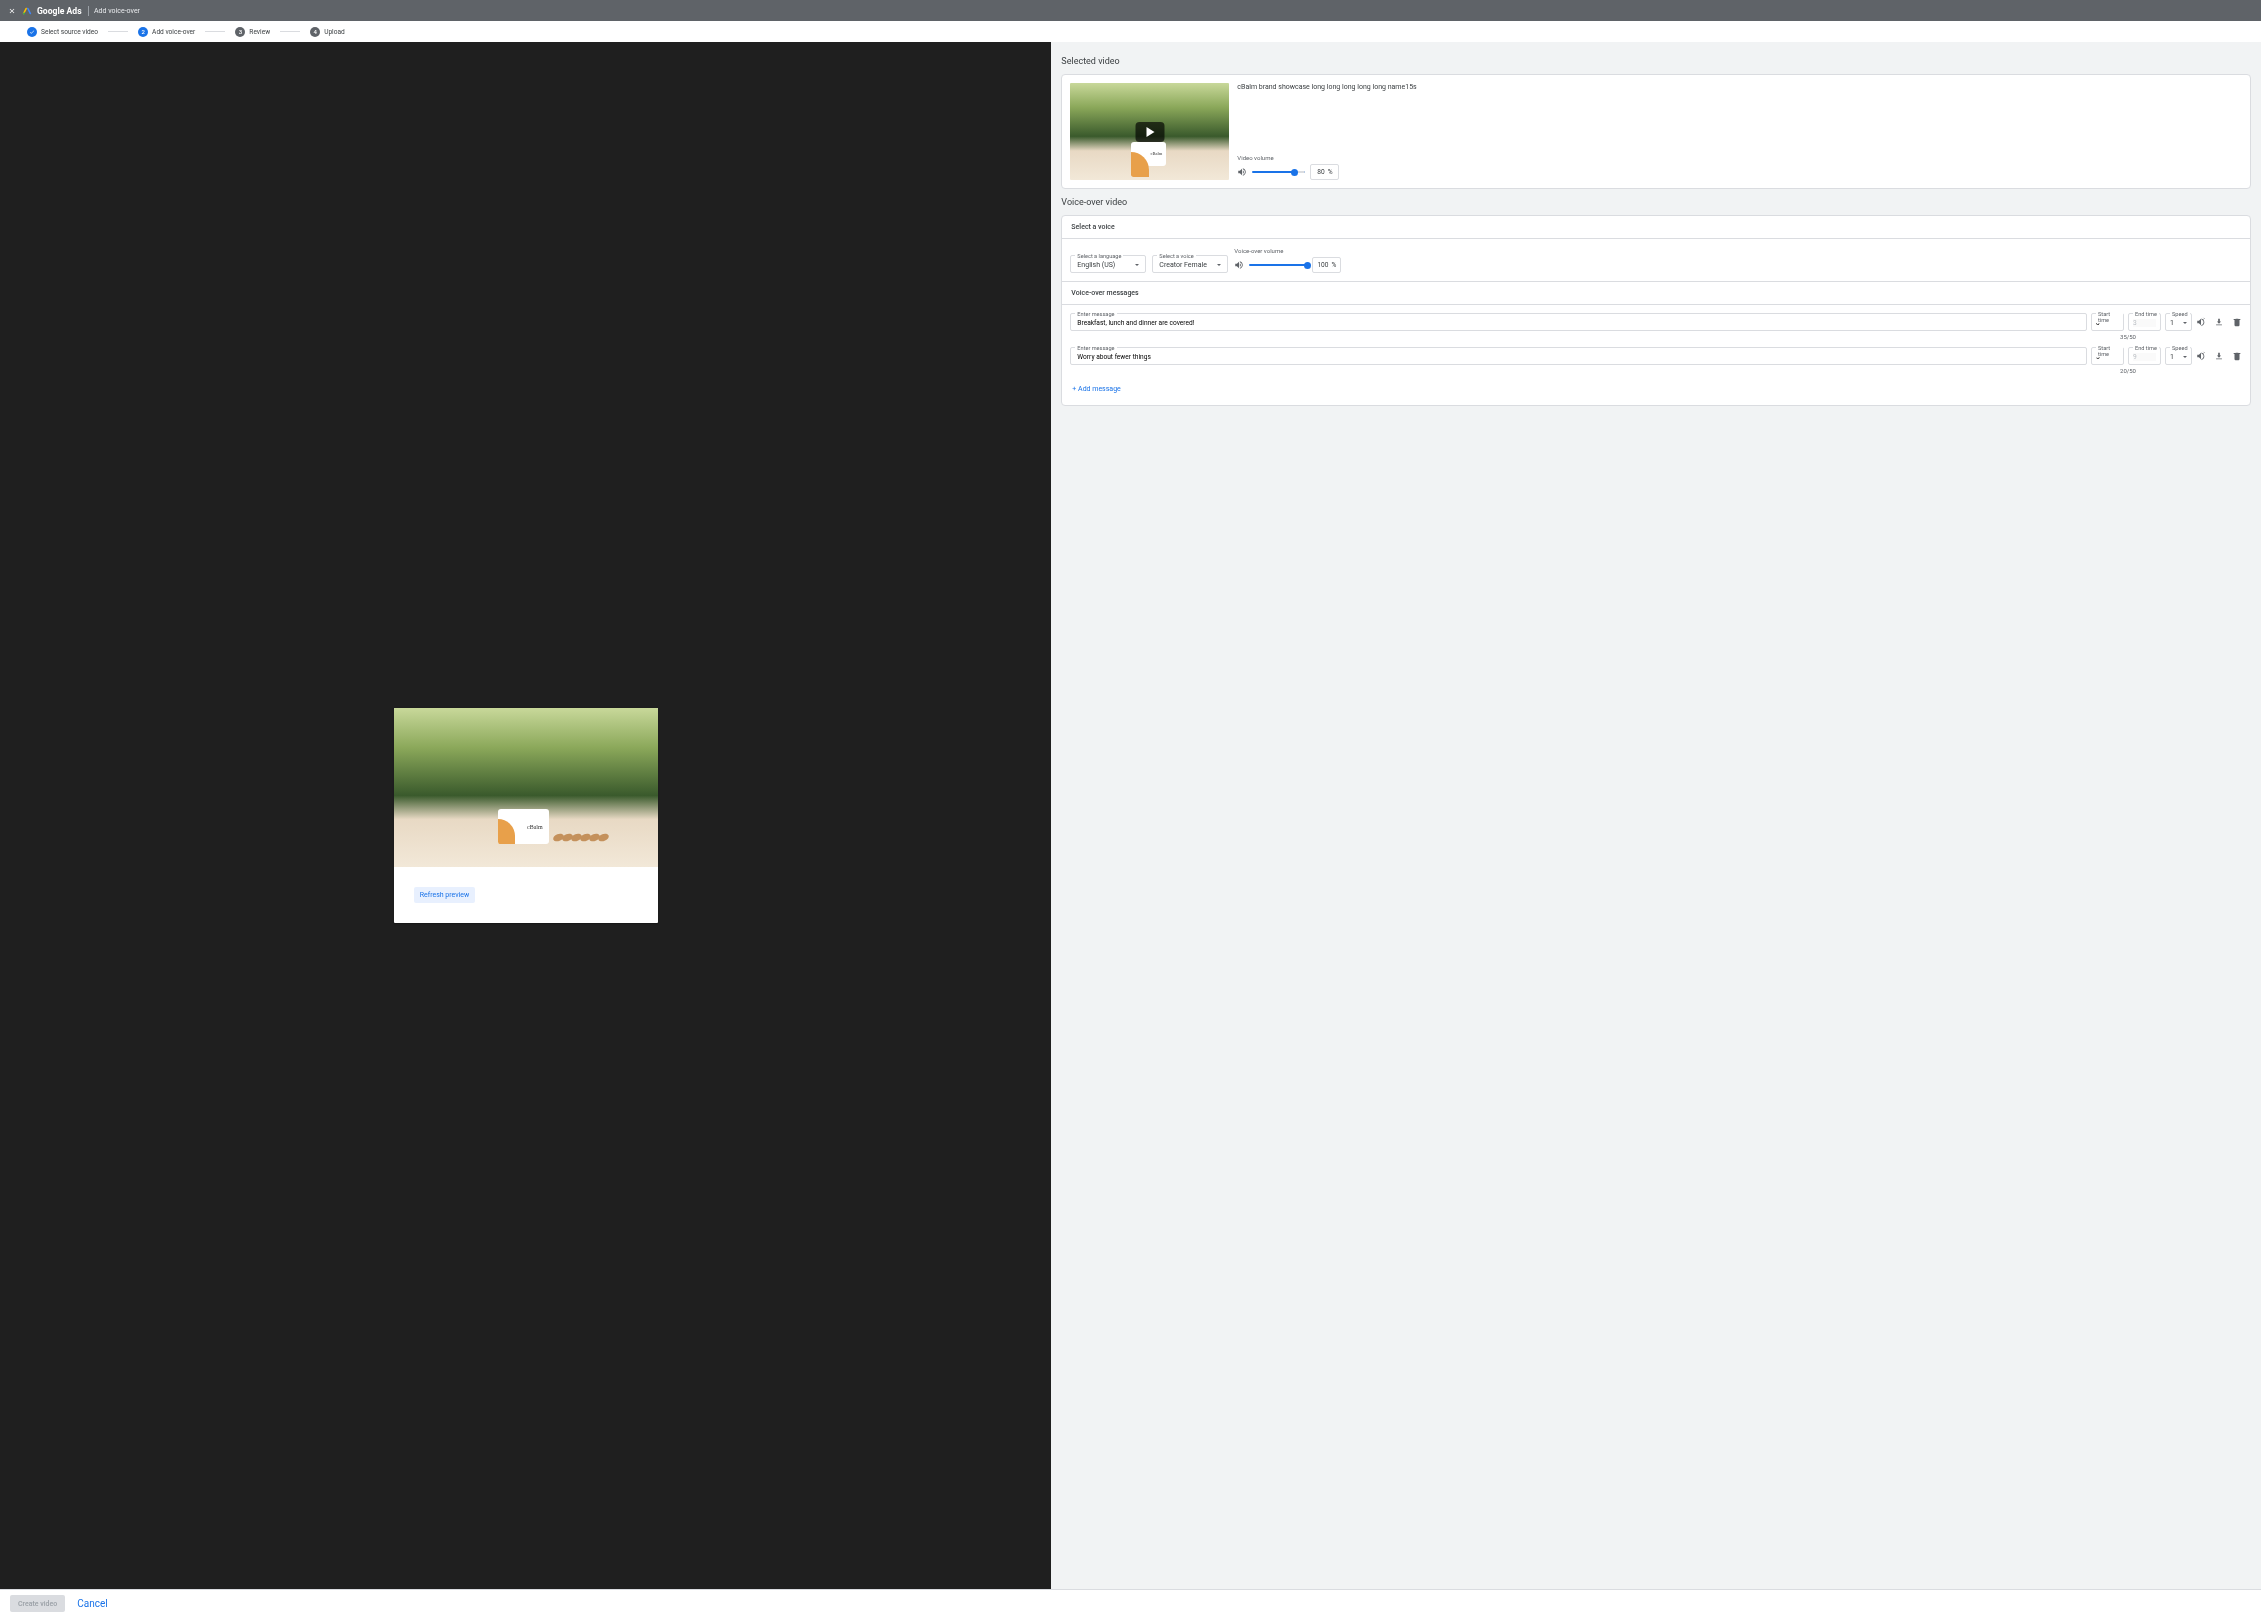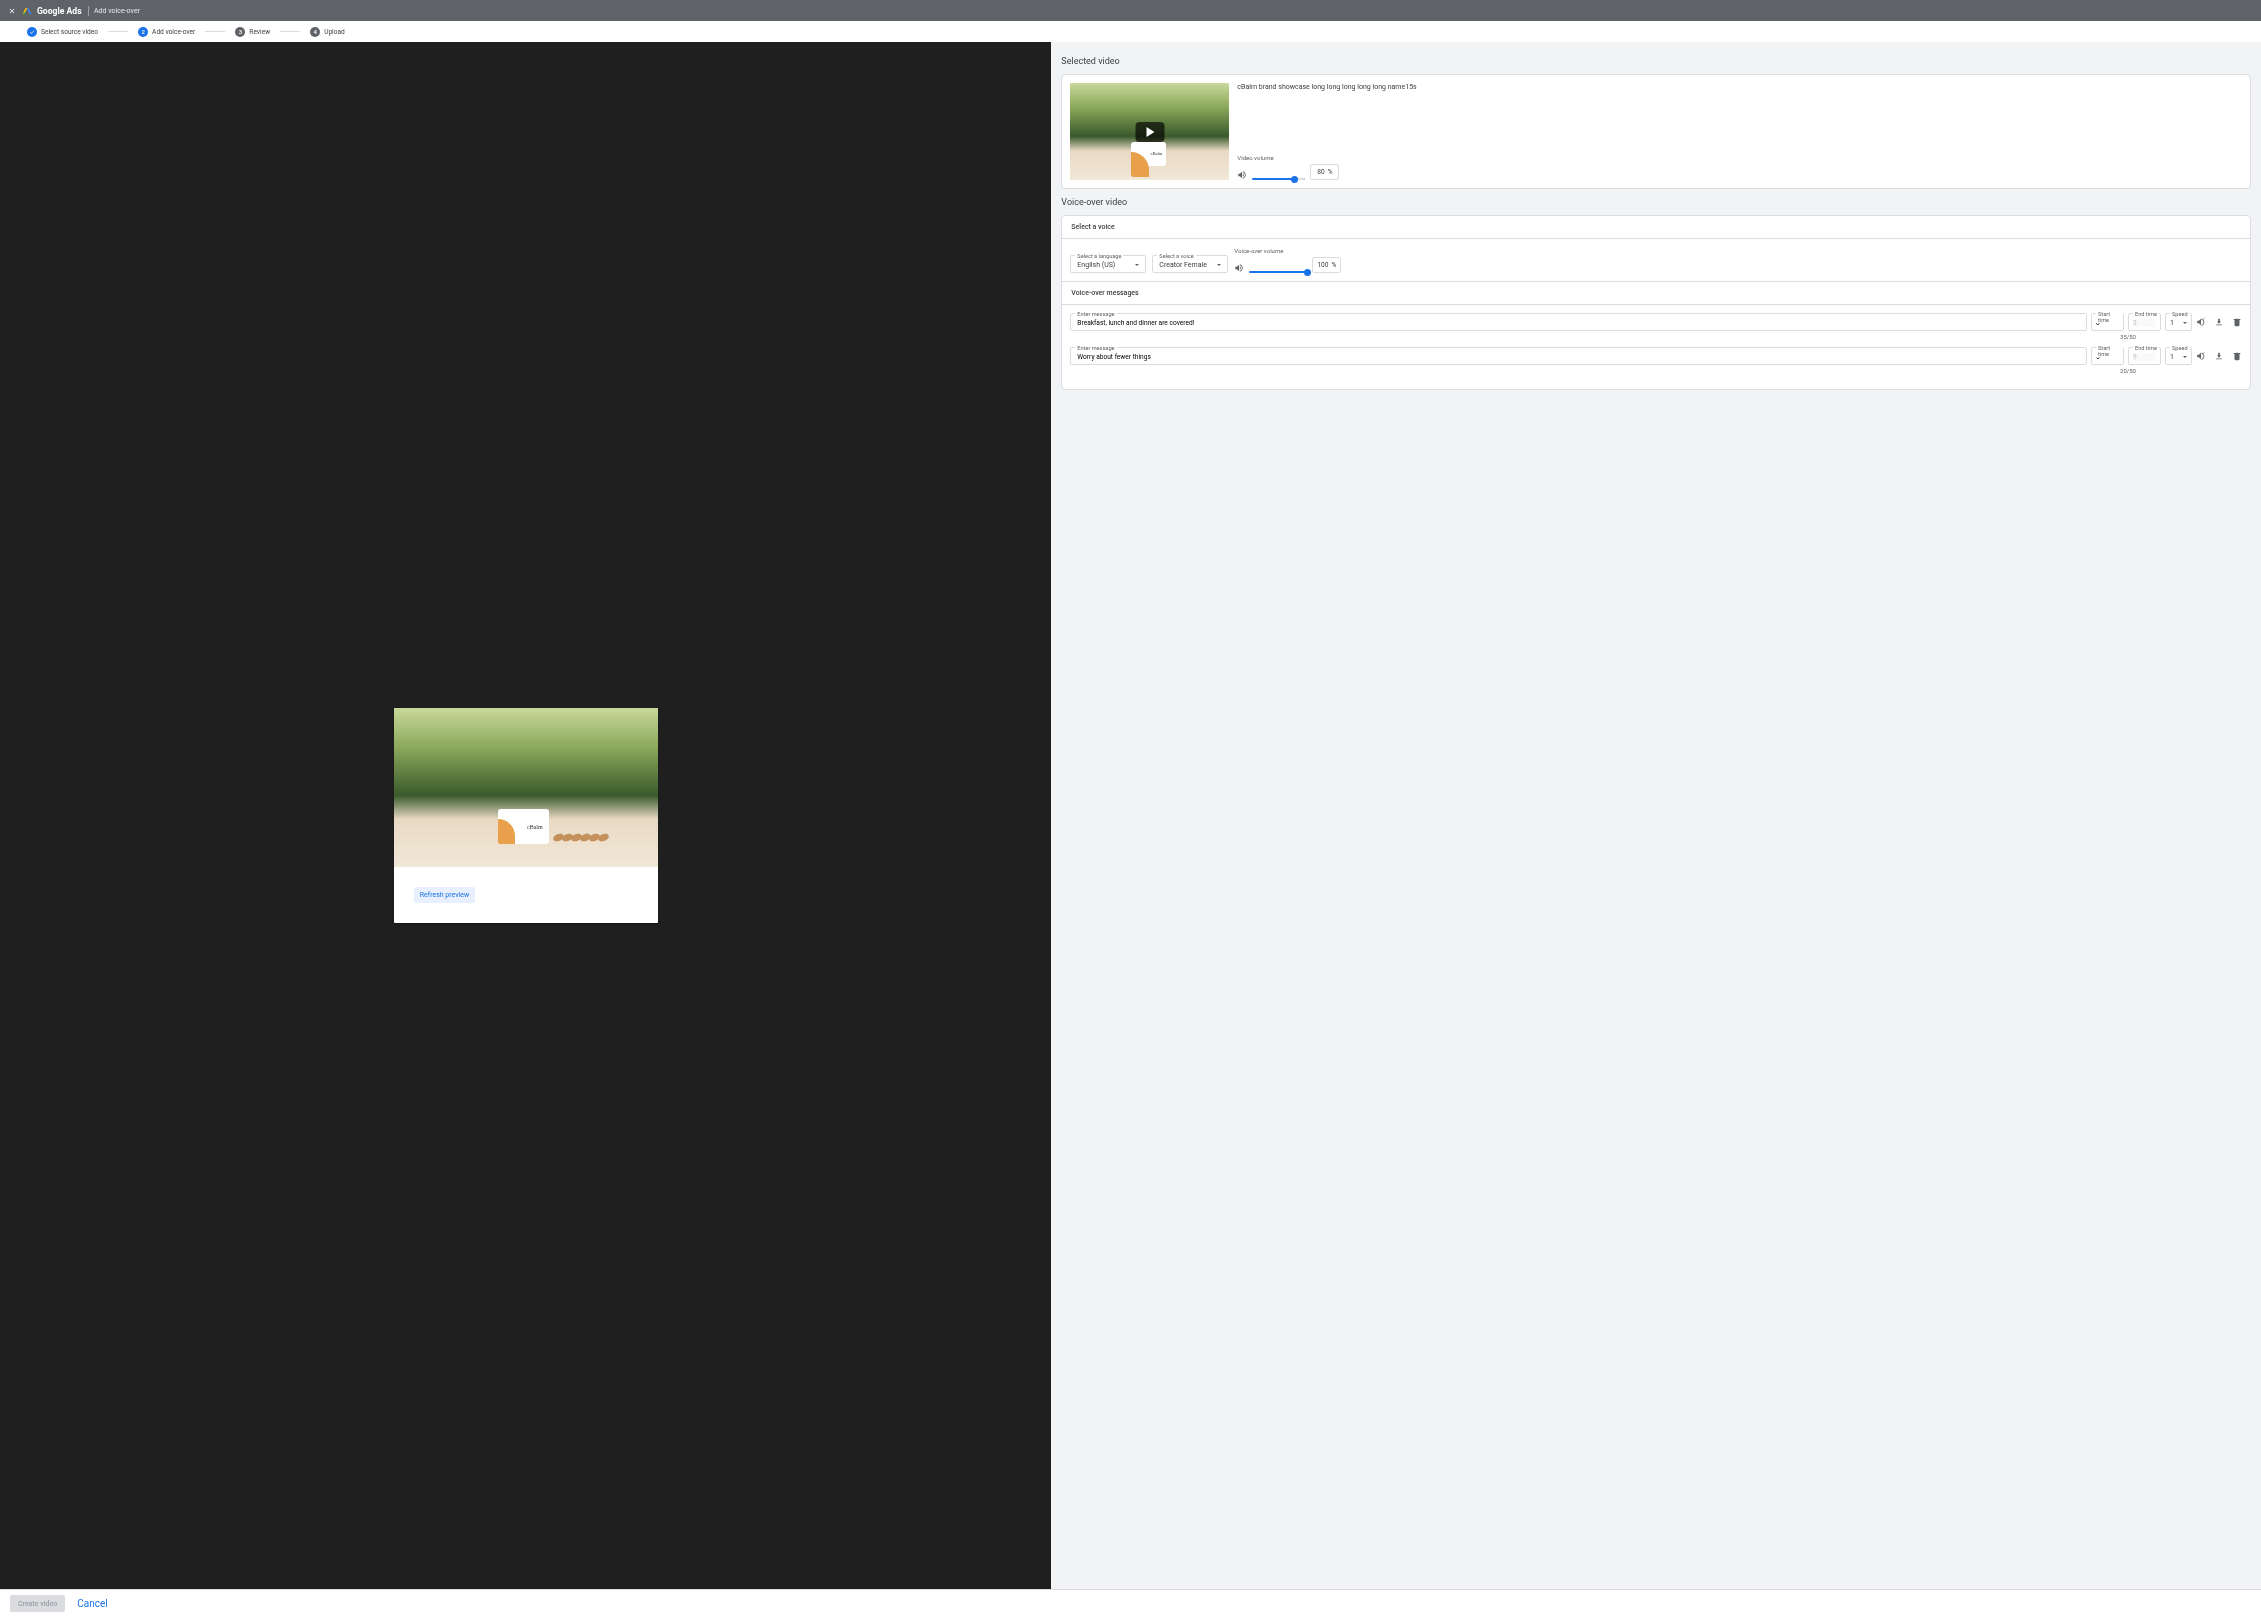--- a/index.html
+++ b/index.html
@@ -46,21 +46,21 @@
 
 
 .svrow{display:flex;gap:8px}
 .thumb{width:159px;height:97px;background:linear-gradient(180deg,#c8d89a 0%,#8ba85a 25%,#3a5a2c 55%,#e8d9c4 70%,#f2e8d8 100%);position:relative;border-radius:1px;flex-shrink:0}
 .playbtn{position:absolute;top:50%;left:50%;transform:translate(-50%,-50%);width:29px;height:20px;background:rgba(0,0,0,.65);border-radius:4px;display:flex;align-items:center;justify-content:center;cursor:pointer}
 .playbtn::after{content:"";border-left:8px solid #fff;border-top:5px solid transparent;border-bottom:5px solid transparent;margin-left:1.5px}
 .svmeta{flex:1;display:flex;flex-direction:column;justify-content:space-between}
 .svname{font-size:7px;color:#3c4043;line-height:1.4}
 .vol-row{}
 .vol-label{font-size:6px;color:#5f6368;margin-bottom:3px}
-.vol-ctrls{display:flex;align-items:flex-end;gap:5px}
+.vol-ctrls{display:flex;align-items:center;gap:5px}
 .vol-icon{color:#5f6368}
 .slider{flex:0 0 53px;height:2px;background:#1a73e8;border-radius:1px;position:relative}
 .slider-rest{position:absolute;right:0;top:0;height:2px;background:#dadce0;border-radius:0 1px 1px 0}
 .slider-thumb{position:absolute;top:-2.5px;width:7px;height:7px;background:#1a73e8;border-radius:50%}
 .pct-box{border:0.5px solid #dadce0;border-radius:2px;padding:3px 4px;font-size:6.6px;display:flex;gap:3px;align-items:center;min-width:29px;justify-content:center}
 
 
 .selects-row{display:flex;gap:6px;align-items:flex-end;flex-wrap:wrap}
 .fld{position:relative;border:0.5px solid #dadce0;border-radius:2px;padding:5px 6px 3px;min-width:76px}
 .fld-label{position:absolute;top:-3.5px;left:4px;background:#fff;padding:0 2px;font-size:5.6px;color:#5f6368}
@@ -304,20 +304,21 @@
               </span>
             <span>
                 <svg width="10" height="10" viewBox="0 0 24 24" fill="#5f6368">
                   <path d="M6 7h12v13a2 2 0 01-2 2H8a2 2 0 01-2-2V7zm3-3h6l1 2H8l1-2zM4 5h16v2H4z"></path>
                 </svg>
               </span>
           </div>
         </div>
         <div class="counter">20/50</div>
 
+        <div class="add-msg">+ Add message</div>
       </div>
     </div>
   </div>
 </div>
 
 <div class="ftr">
   <button class="btn-primary">Create video</button>
   <span class="btn-text">Cancel</span>
 </div>
 

